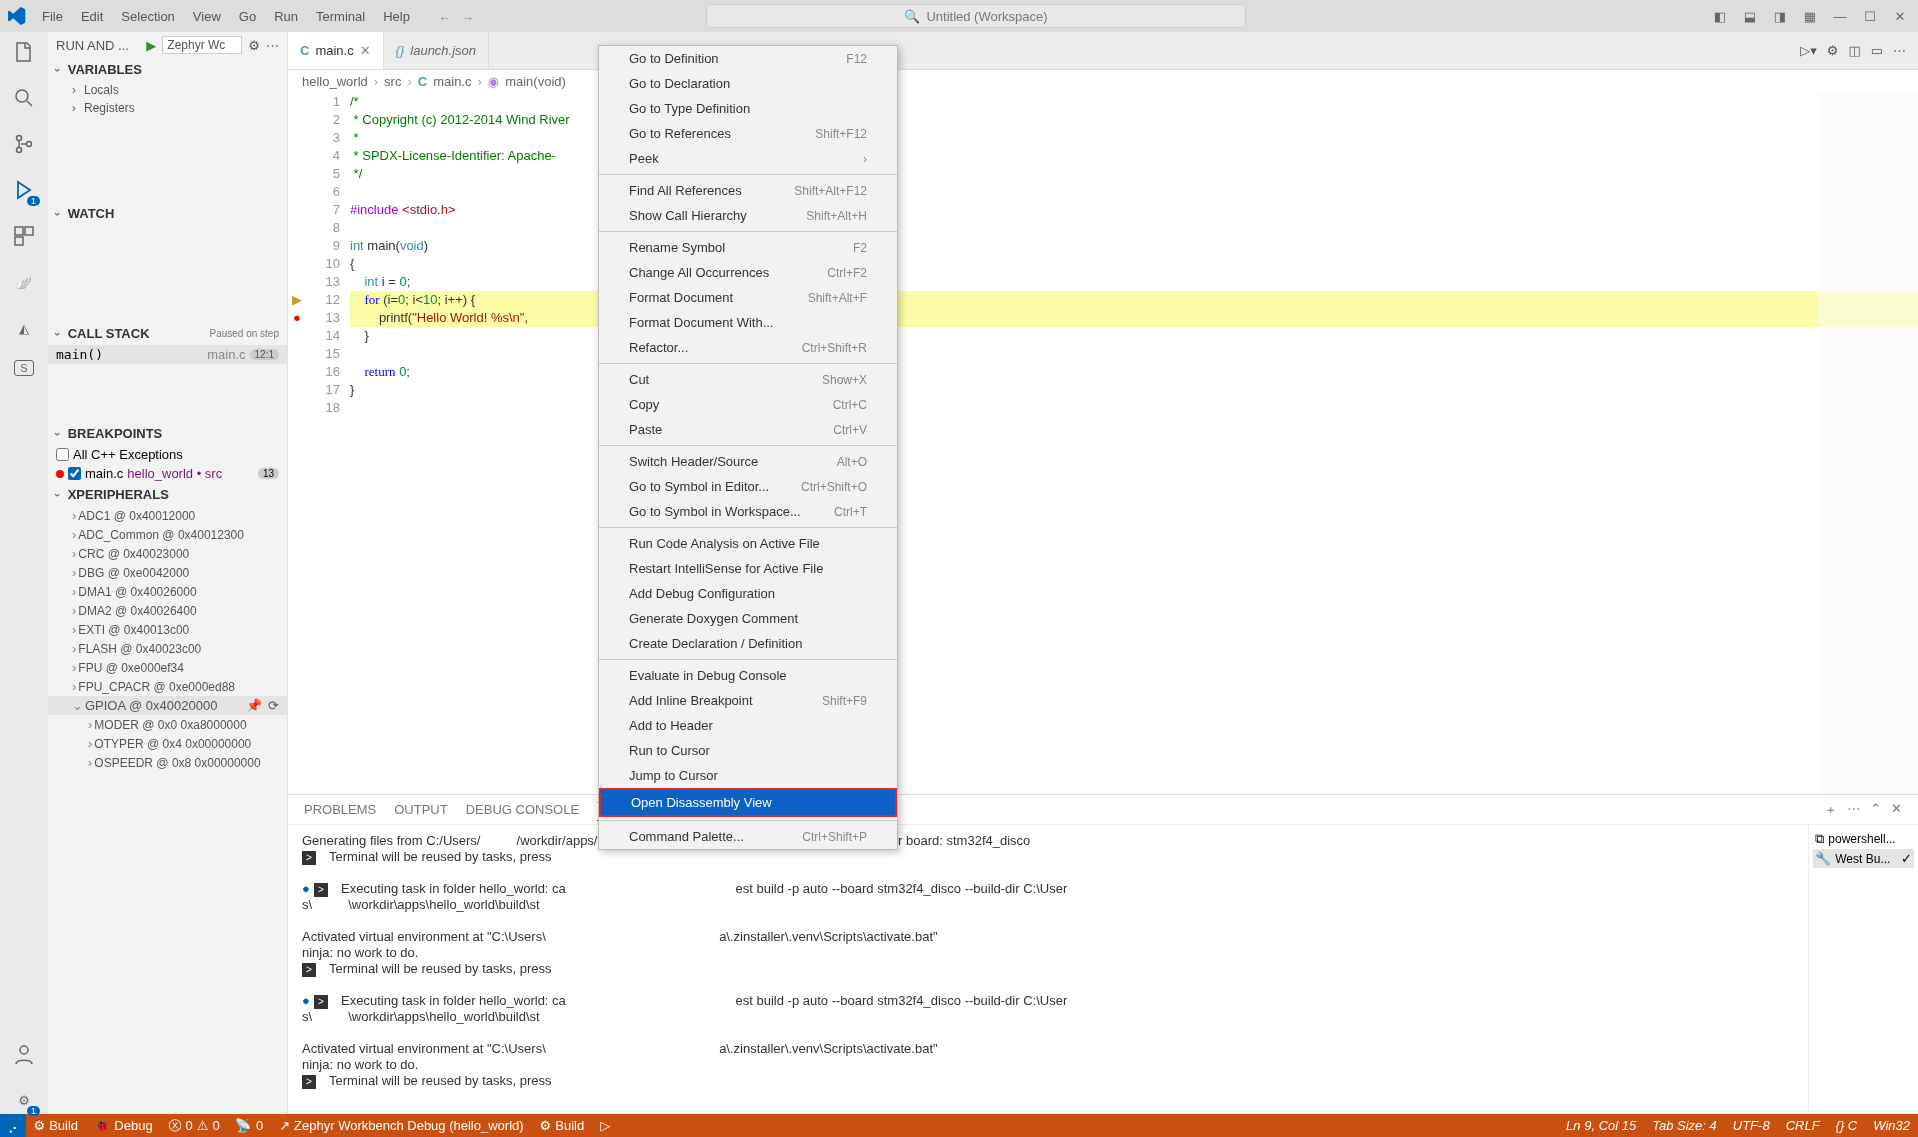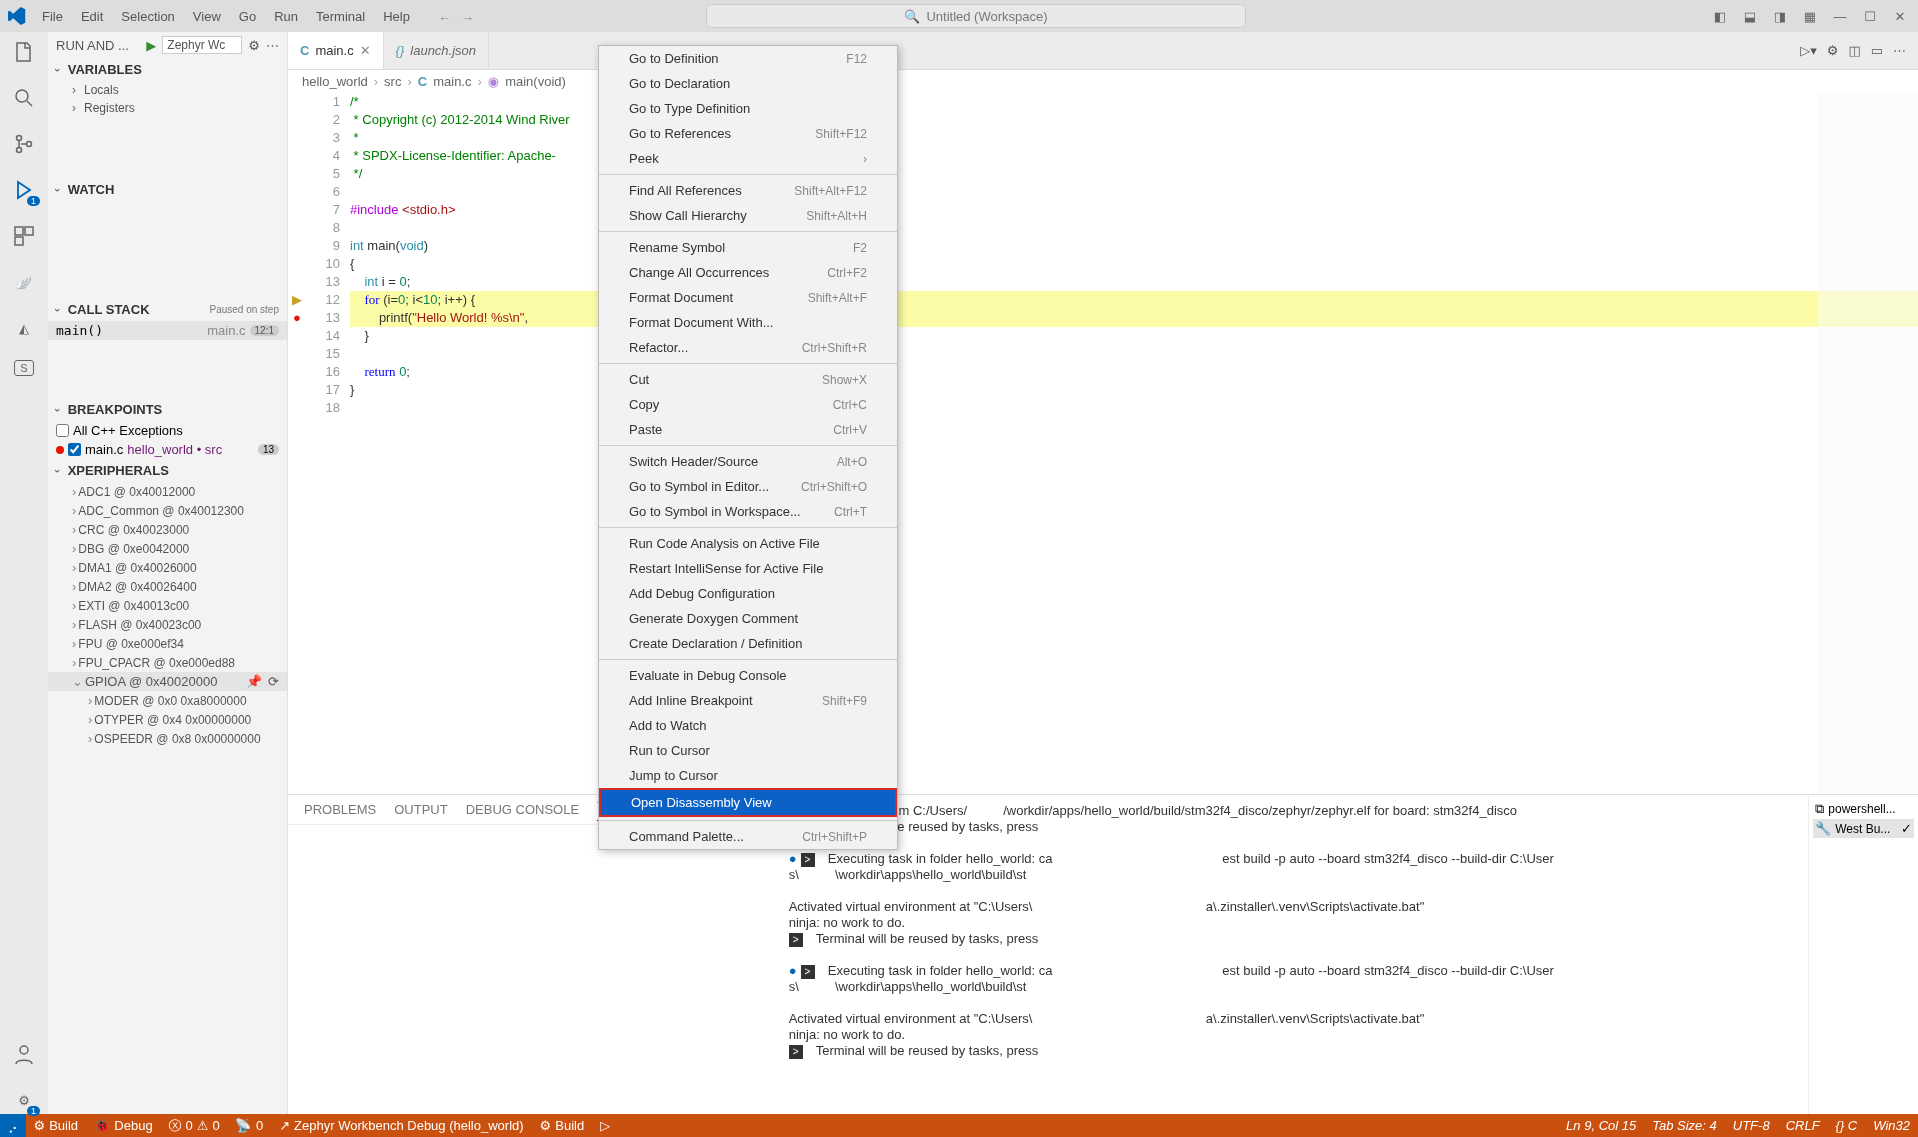--- a/index.html
+++ b/index.html
@@ -18,21 +18,21 @@
 .activitybar .spacer { flex:1; }
 .badge { position:absolute; bottom:-2px; right:-2px; background:#0066b8; color:#fff; border-radius:8px; font-size:9px; padding:0 4px;}
 .sidebar { width:240px; background:#f3f3f3; display:flex; flex-direction:column; border-right:1px solid #e0e0e0;}
 .sb-head { display:flex; align-items:center; padding:4px 8px; font-size:11px; color:#555; gap:6px;}
 .sb-head .title { flex:1; text-transform:uppercase; }
 .sb-section-h { padding:4px 8px; font-size:11px; font-weight:bold; color:#333; display:flex; align-items:center; gap:4px; cursor:pointer;}
 .sb-section-h .sub { margin-left:auto; font-size:10px; color:#777; font-weight:normal;}
 .sb-item { padding:2px 8px 2px 24px; font-size:12px; color:#555; display:flex; align-items:center; gap:4px; cursor:pointer;}
 .sb-group { flex:0 0 auto;}
 .sb-var { flex:0 0 120px; overflow:hidden;}
-.sb-watch { flex:0 0 120px;}
+.sb-watch { flex:0 0 120px;margin-top:24px;}
 .sb-call { flex:0 0 100px;}
 .sb-bp { flex:1; overflow:auto;}
 .call-item { display:flex; align-items:center; padding:2px 8px; background:#e4e4e4; font-size:12px;}
 .call-item .fn { flex:1; font-family:Consolas,monospace;}
 .call-item .file { color:#888; margin-right:4px;}
 .call-item .ln { background:#ccc; border-radius:8px; padding:0 5px; font-size:10px; color:#555;}
 .bp-item { display:flex; align-items:center; padding:2px 8px; font-size:12px; gap:4px;}
 .bp-item .dot { width:8px; height:8px; border-radius:50%; background:#e51400;}
 .bp-item .path { color:#701a75;text-align:center;}
 .bp-item .count { margin-left:auto; background:#ccc; border-radius:8px; padding:0 5px; font-size:10px;}
@@ -52,21 +52,21 @@
 .glyph { width:18px; line-height:18px;}
 .lines { flex:1; line-height:18px; white-space:pre; color:#333; position:relative;}
 .hl-step { background:#fdfca6;}
 .cm-comment { color:#008000;}
 .cm-keyword { color:#0000ff;font-family:Liberation Serif, serif;}
 .cm-type { color:#2b91af;}
 .cm-string { color:#a31515;}
 .cm-include { color:#af00db;}
 .cm-num { color:#098658;}
 .minimap { position:absolute; right:0; top:0; width:100px; height:100%; background:#fafafa; opacity:0.5;}
-.panel { height:320px; border-top:1px solid #ddd; display:flex; flex-direction:row;}
+.panel { height:320px; border-top:1px solid #ddd; display:flex; flex-direction:column;}
 .panel-tabs { display:flex; gap:18px; padding:0 16px; font-size:11px; color:#777; align-items:center; border-bottom:1px solid #eee; height:30px;}
 .panel-tabs span { cursor:pointer; text-transform:uppercase;}
 .panel-tabs .active { color:#333; border-bottom:1px solid #333; padding-bottom:6px;}
 .panel-tabs .pact { margin-left:auto; display:flex; gap:10px;}
 .terminal { flex:1; overflow:auto; padding:8px 14px; font-family:Consolas,monospace; font-size:13px; color:#333; line-height:16px;}
 .term-line { white-space:pre-wrap;}
 .term-icon { display:inline-block; width:14px; height:14px; background:#333; color:#fff; font-size:10px; text-align:center; margin-right:6px; line-height:14px;}
 .term-dot { color:#0066b8; margin-right:4px;}
 .ctx-menu { position:absolute; left:598px; top:45px; width:300px; background:#f2f2f2; border:1px solid #bbb; box-shadow:2px 2px 8px rgba(0,0,0,0.25); z-index:100;}
 .ctx-item { display:flex; align-items:center; padding:5px 30px; font-size:13px; color:#333; cursor:pointer;}
@@ -475,21 +475,21 @@
     <div class="ctx-sep"></div>
     <div class="ctx-item">
       <span>Evaluate in Debug Console</span>
       <span class="short"></span>
     </div>
     <div class="ctx-item">
       <span>Add Inline Breakpoint</span>
       <span class="short">Shift+F9</span>
     </div>
     <div class="ctx-item">
-      <span>Add to Watch</span>
+      <span>Add to Header</span>
       <span class="short"></span>
     </div>
     <div class="ctx-item">
       <span>Run to Cursor</span>
       <span class="short"></span>
     </div>
     <div class="ctx-item">
       <span>Jump to Cursor</span>
       <span class="short"></span>
     </div>

